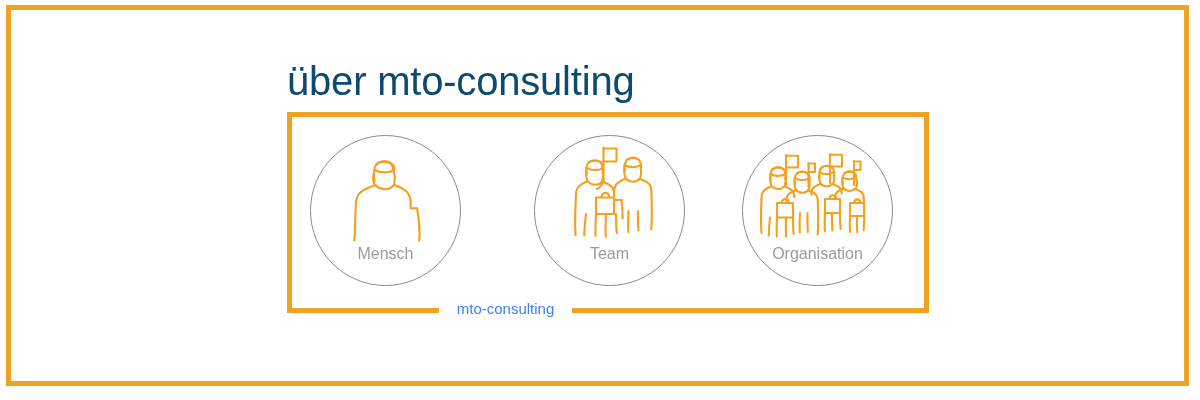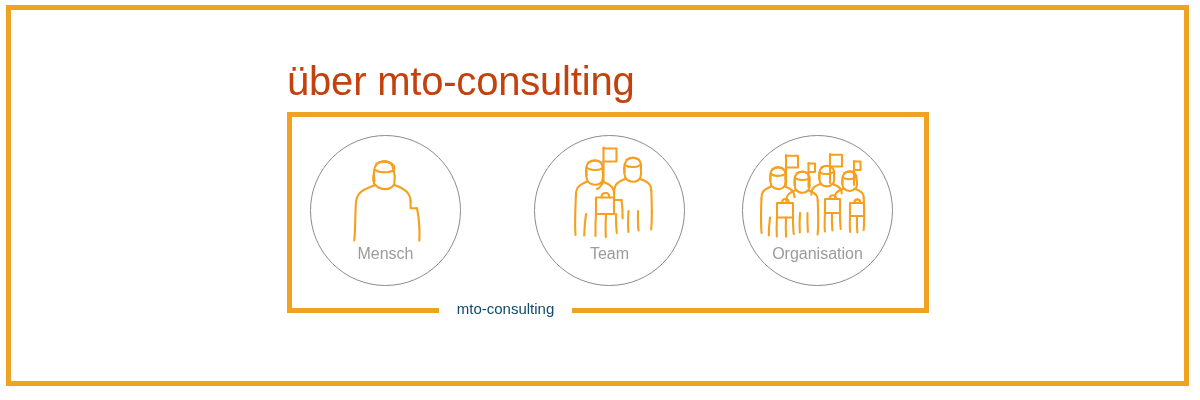--- a/index.html
+++ b/index.html
@@ -31,21 +31,21 @@
   }
 
   
   #page-title {
     position: absolute;
     left: 287px;
     top: 58px;
     font-size: 40px;
     line-height: 46px;
     font-weight: 400;
-    color: #c2410c;
+    color: #0c4a6e;
     letter-spacing: -0.2px;
     white-space: nowrap;
   }
 
   
   #content-box {
     position: absolute;
     left: 287px;
     top: 112px;
     width: 642px;
@@ -67,21 +67,21 @@
   #bottom-seg-right { left: 572px;  width: 357px; }
 
   #box-caption {
     position: absolute;
     left: 439px;
     top: 299px;
     width: 133px;
     text-align: center;
     font-size: 15px;
     line-height: 20px;
-    color: #0c4a6e;
+    color: #3b82f6;
     white-space: nowrap;
   }
 
   
   .circle-item {
     position: absolute;
     top: 135px;
     width: 151px;
     height: 151px;
   }

